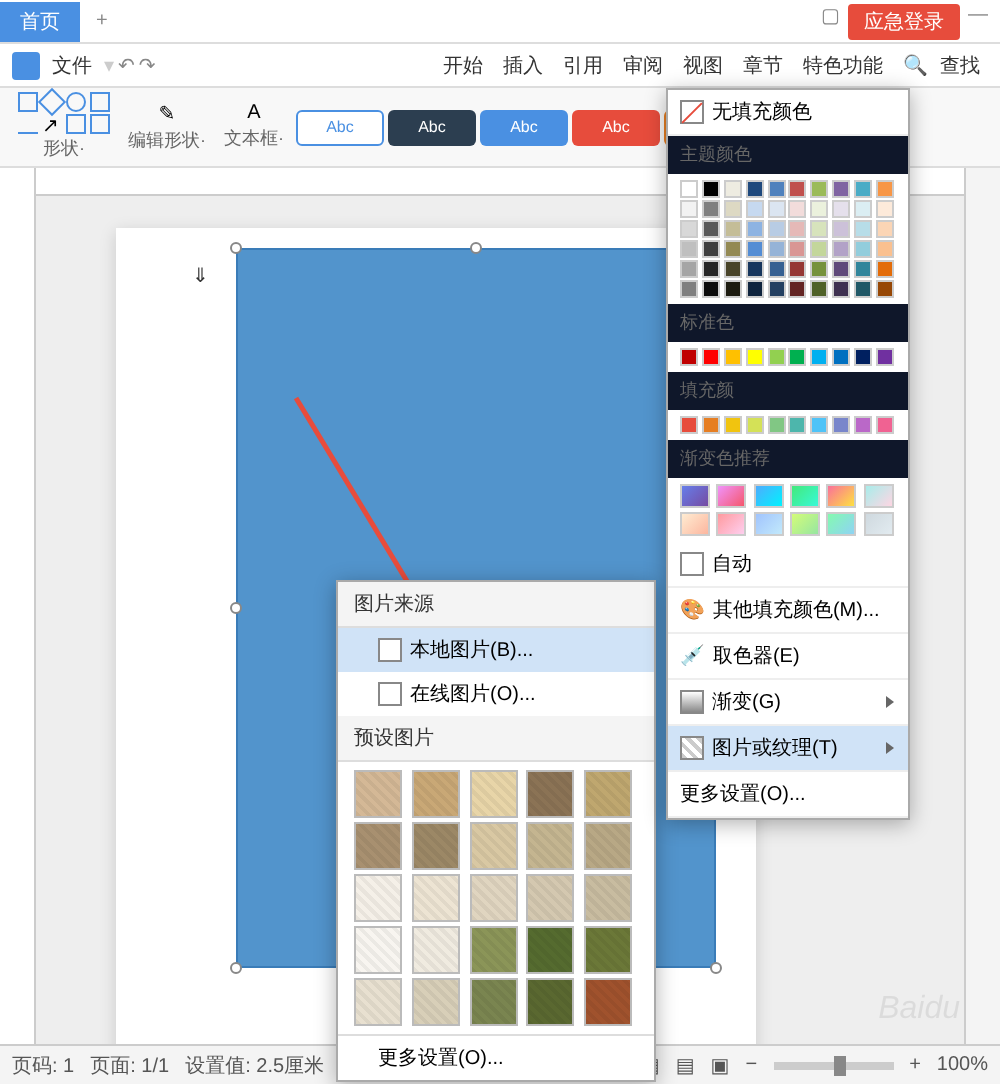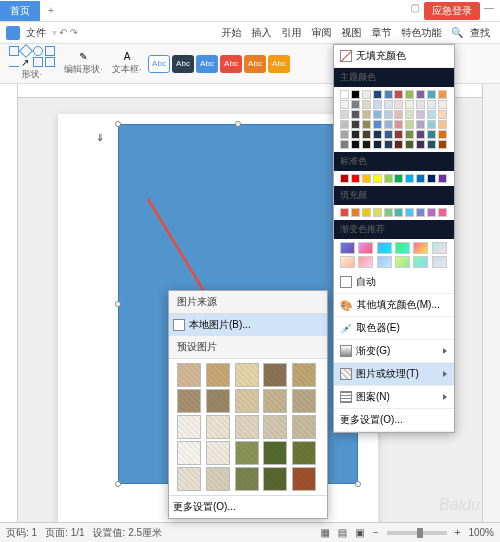--- a/index.html
+++ b/index.html
@@ -14,21 +14,21 @@
 .login-btn{background:#e74c3c;color:#fff;padding:2px 8px;border-radius:2px;font-size:10px}
 .menubar{height:22px;background:#fff;display:flex;align-items:center;padding:0 6px;gap:2px;border-bottom:1px solid #ddd;font-size:10px}
 .menu-icon{width:14px;height:14px;background:#4a90e2;border-radius:2px}
 .menu-item{padding:2px 4px;color:#333}
 .menu-item.active{background:#4a90e2;color:#fff}
 .toolbar{height:40px;background:#f8f8f8;display:flex;align-items:center;padding:0 6px;gap:3px;border-bottom:1px solid #ddd}
 .tool-group{display:flex;flex-direction:column;align-items:center;gap:1px;padding:0 3px}
 .tool-label{font-size:9px;color:#666}
 .shape-icons{display:flex;gap:2px}
 .shape-icons span{width:10px;height:10px;border:1px solid #4a90e2}
-.style-swatch{width:22px;height:18px;border-radius:3px;display:flex;align-items:center;justify-content:center;font-size:8px;color:#fff}
+.style-swatch{width:44px;height:18px;border-radius:3px;display:flex;align-items:center;justify-content:center;font-size:8px;color:#fff}
 .main-area{display:flex;height:calc(100% - 84px - 20px);position:relative}
 .left-ruler{width:18px;background:#fff;border-right:1px solid #ccc}
 .canvas-area{flex:1;background:#eee;position:relative;overflow:hidden}
 .ruler-h{height:14px;background:#fff;border-bottom:1px solid #ccc}
 .page{position:absolute;left:40px;top:30px;width:320px;height:460px;background:#fff;box-shadow:0 2px 8px rgba(0,0,0,0.15)}
 .shape-rect{position:absolute;left:60px;top:10px;width:240px;height:360px;background:#5294cc;border:1px solid #3a7cb8}
 .sel-handle{position:absolute;width:6px;height:6px;background:#fff;border:1px solid #888;border-radius:50%}
 .anchor-icon{position:absolute;left:38px;top:18px;color:#333}
 .arrow-line{position:absolute;left:125px;top:110px;width:120px;height:180px;pointer-events:none}
 .right-panel{width:18px;background:#f4f4f4;border-left:1px solid #ccc}
@@ -36,21 +36,21 @@
 .dd-row{padding:4px 6px;display:flex;align-items:center;gap:4px;font-size:10px;border-bottom:1px solid #eee}
 .dd-row.hl{background:#d0e3f7}
 .dd-section{padding:3px 6px;font-size:9px;color:#666;background:#0f172a}
 .color-grid{display:grid;grid-template-columns:repeat(10,1fr);gap:1px;padding:3px 6px}
 .color-cell{width:9px;height:9px;border:1px solid #ccc}
 .color-row{display:grid;grid-template-columns:repeat(10,1fr);gap:1px;padding:3px 6px}
 .grad-grid{display:grid;grid-template-columns:repeat(6,1fr);gap:2px;padding:3px 6px}
 .grad-cell{width:15px;height:12px;border:1px solid #ccc}
 .submenu{position:absolute;left:168px;top:290px;width:160px;background:#fff;border:1px solid #aaa;box-shadow:0 2px 10px rgba(0,0,0,0.3);z-index:90}
 .sm-section{padding:4px 8px;font-size:10px;color:#333;background:#f4f4f4;border-bottom:1px solid #ddd}
-.sm-row{padding:4px 4px;display:flex;align-items:center;gap:4px;font-size:10px}
+.sm-row{padding:4px 20px;display:flex;align-items:center;gap:4px;font-size:10px}
 .sm-row.hl{background:#d0e3f7}
 .texture-grid{display:grid;grid-template-columns:repeat(5,1fr);gap:2px;padding:4px 8px}
 .tex-cell{width:24px;height:24px;border:1px solid #bbb}
 .statusbar{position:absolute;bottom:0;left:0;right:0;height:20px;background:#f4f4f4;border-top:1px solid #ccc;display:flex;align-items:center;padding:0 6px;gap:8px;font-size:10px;color:#555}
 .watermark{position:absolute;right:20px;bottom:28px;font-size:16px;color:rgba(0,0,0,0.08);font-style:italic;z-index:200}
 .tri{width:0;height:0;border-left:3px solid transparent;border-right:3px solid transparent;border-top:4px solid #666;margin-left:auto}
 .fill-icon{width:14px;height:12px;background:linear-gradient(#fff,#4a90e2);border:1px solid #888}
 .format-brush{height:22px;background:#f4f4f4;border-bottom:1px solid #ccc;display:flex;align-items:center;padding:0 4px;gap:4px;font-size:10px}
 .mini-icon{width:12px;height:12px;border:1px solid #888;background:#fff}
 </style>
@@ -277,34 +277,33 @@
     <span class="mini-icon" style="background:linear-gradient(#fff,#888)"></span>
     <span>渐变(G)</span>
       <span class="tri" style="transform:rotate(-90deg)"></span>
   </div>
   <div class="dd-row hl">
     <span class="mini-icon" style="background:repeating-linear-gradient(45deg,#ccc,#ccc 2px,#fff 2px,#fff 4px)"></span>
     <span>图片或纹理(T)</span>
       <span class="tri" style="transform:rotate(-90deg)"></span>
   </div>
   <div class="dd-row">
-    <span class="mini-icon" style="background:repeating-linear-gradient(0deg,#888,#888 1px,#fff 1px,#fff 3px)"></span>
-    <span>图案(N)</span>
-      <span class="tri" style="transform:rotate(-90deg)"></span>
-  </div>
-  <div class="dd-row">
     <span>更多设置(O)...</span>
   </div>
 </div>
 
 <div class="submenu">
   <div class="sm-section">图片来源</div>
   <div class="sm-row hl">
     <span class="mini-icon"></span>
     <span>本地图片(B)...</span>
+  </div>
+  <div class="sm-row">
+    <span class="mini-icon"></span>
+    <span>在线图片(O)...</span>
   </div>
   <div class="sm-section">预设图片</div>
   <div class="texture-grid" id="tex-grid">
       <div class="tex-cell" style="background: repeating-linear-gradient(45deg, rgba(0, 0, 0, 0.05), rgba(0, 0, 0, 0.05) 2px, transparent 2px, transparent 4px) rgb(212, 184, 150);"></div>
       <div class="tex-cell" style="background: repeating-linear-gradient(45deg, rgba(0, 0, 0, 0.05), rgba(0, 0, 0, 0.05) 2px, transparent 2px, transparent 4px) rgb(201, 168, 118);"></div>
       <div class="tex-cell" style="background: repeating-linear-gradient(45deg, rgba(0, 0, 0, 0.05), rgba(0, 0, 0, 0.05) 2px, transparent 2px, transparent 4px) rgb(232, 213, 168);"></div>
       <div class="tex-cell" style="background: repeating-linear-gradient(45deg, rgba(0, 0, 0, 0.05), rgba(0, 0, 0, 0.05) 2px, transparent 2px, transparent 4px) rgb(139, 115, 85);"></div>
       <div class="tex-cell" style="background: repeating-linear-gradient(45deg, rgba(0, 0, 0, 0.05), rgba(0, 0, 0, 0.05) 2px, transparent 2px, transparent 4px) rgb(191, 167, 111);"></div>
       <div class="tex-cell" style="background: repeating-linear-gradient(45deg, rgba(0, 0, 0, 0.05), rgba(0, 0, 0, 0.05) 2px, transparent 2px, transparent 4px) rgb(168, 144, 112);"></div>
       <div class="tex-cell" style="background: repeating-linear-gradient(45deg, rgba(0, 0, 0, 0.05), rgba(0, 0, 0, 0.05) 2px, transparent 2px, transparent 4px) rgb(156, 136, 102);"></div>

